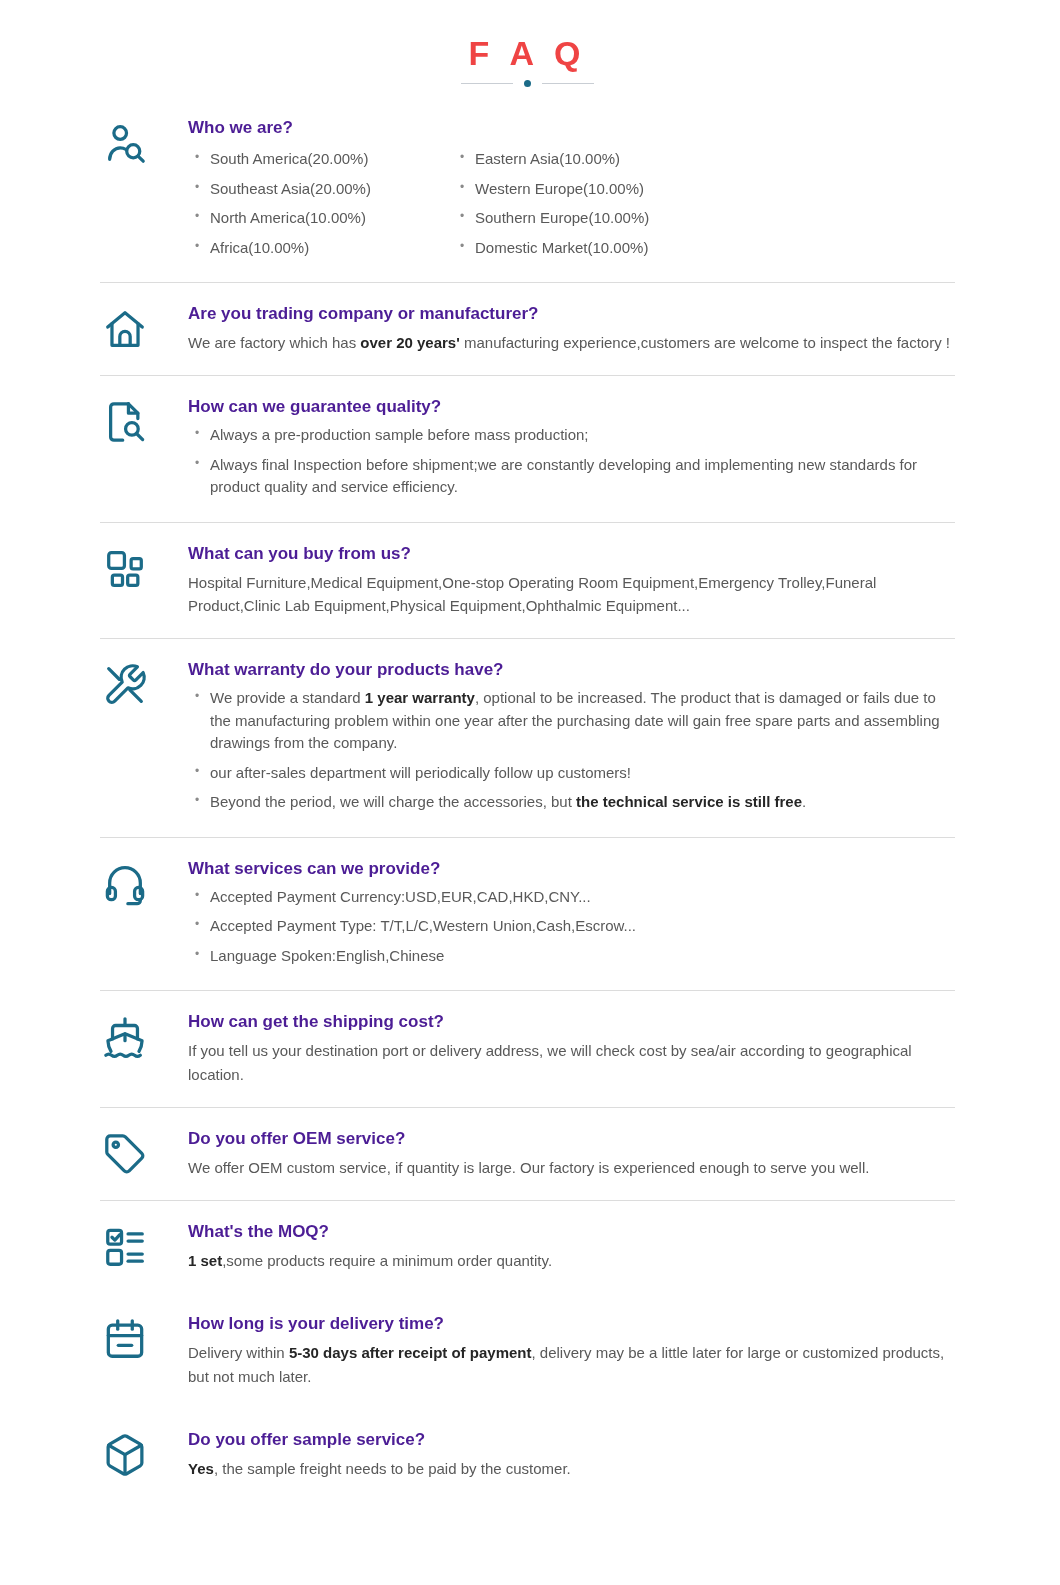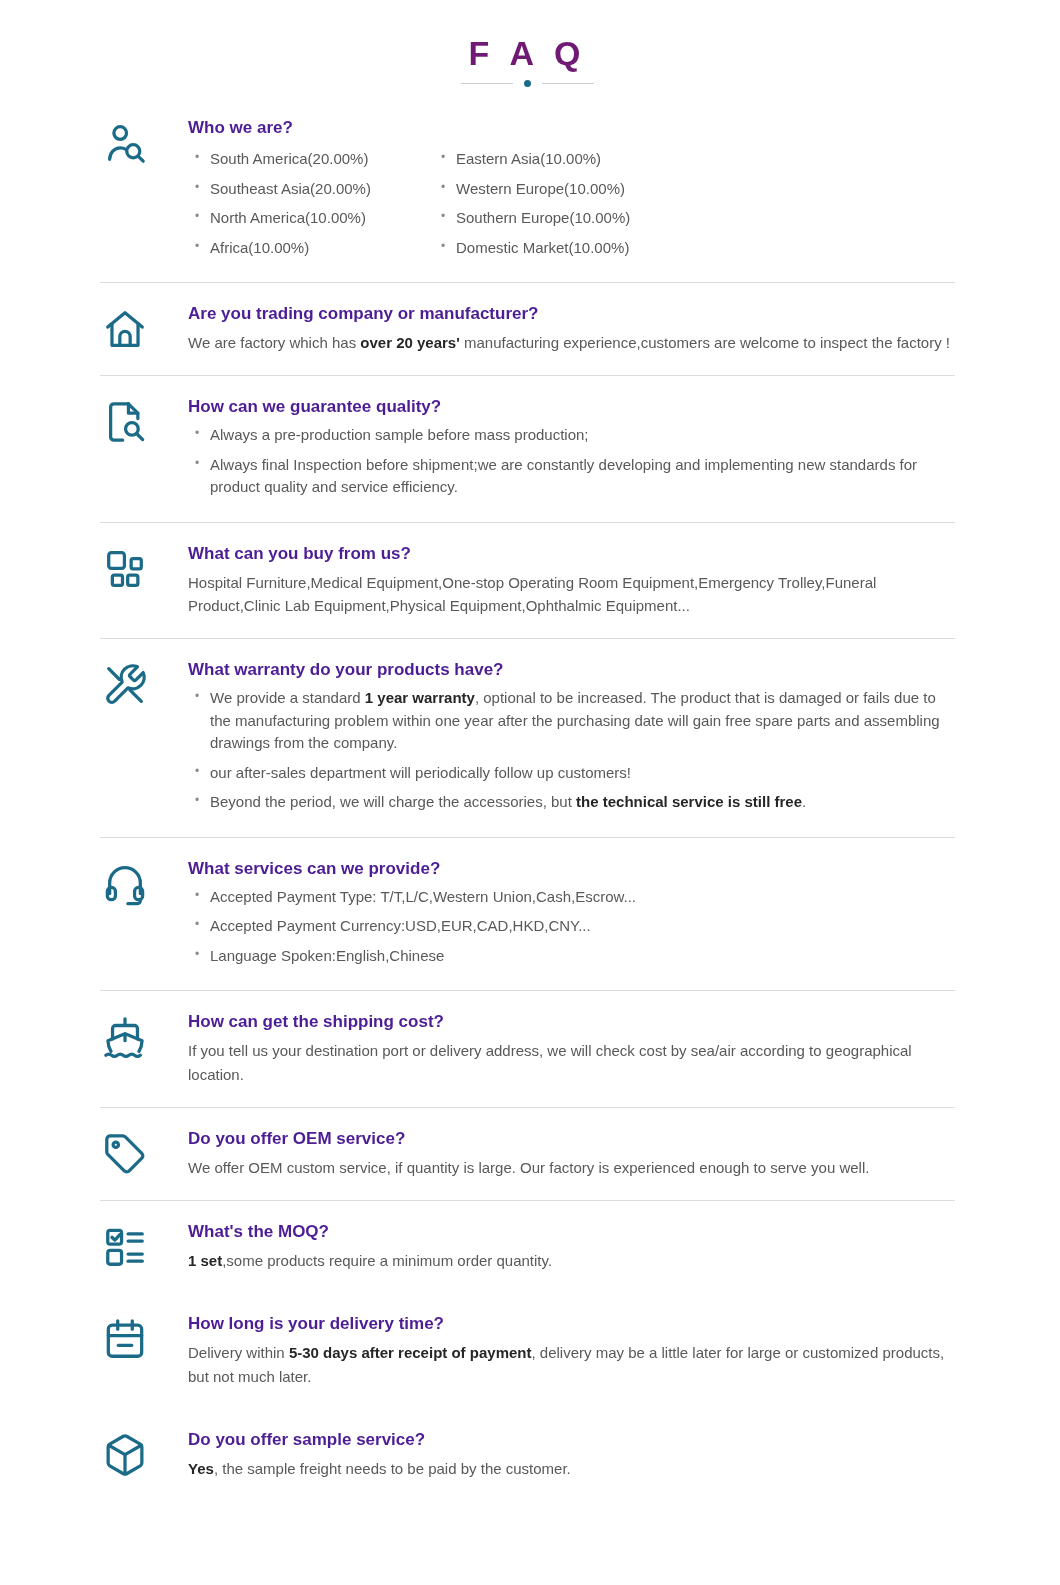--- a/index.html
+++ b/index.html
@@ -10,21 +10,21 @@
     background: #ffffff;
     color: #595959;
     font-family: "Liberation Sans", sans-serif;
   }
   .page { padding: 34px 105px 26px 100px; }
 
   
   .faq-header { text-align: center; margin-bottom: 10px; }
   .page-title {
     margin: 0;
-    color: #701a75;
+    color: #ef4444;
     font-size: 34px;
     font-weight: bold;
     letter-spacing: 6px;
   }
   .title-deco {
     display: flex;
     align-items: center;
     justify-content: center;
     gap: 11px;
     margin-top: 7px;
@@ -56,21 +56,21 @@
   }
   ul.bullets li::before {
     content: "\2022";
     position: absolute;
     left: 7px;
     top: 0;
     color: #8a8a8a;
     font-size: 12px;
     line-height: inherit;
   }
-  .bullets-2col { display: flex; }
+  .bullets-2col { display: flex; gap: 19px; }
   .bullets-2col ul.bullets:first-child { width: 246px; flex: 0 0 246px; }
   hr.divider { border: none; border-top: 1px solid #dcdcdc; margin: 0; }
 </style>
 </head>
 <body>
 
 <div class="page">
   <header class="faq-header">
     <h1 class="page-title">F A Q</h1>
     <div class="title-deco">
@@ -202,22 +202,22 @@
               <rect x="2.8" y="13.8" width="4.2" height="6.4" rx="2"></rect>
               <rect x="17" y="13.8" width="4.2" height="6.4" rx="2"></rect>
               <path d="M20 20.2v.4a1.7 1.7 0 0 1-1.7 1.7H13.5"></path>
             </svg>
           </span>
         </div>
         <div class="content">
           <h2 class="question">What services can we provide?</h2>
           <div class="answer">
             <ul class="bullets">
+              <li><span>Accepted Payment Currency:USD,EUR,CAD,HKD,CNY...</span></li>
               <li><span>Accepted Payment Type: T/T,L/C,Western Union,Cash,Escrow...</span></li>
-              <li><span>Accepted Payment Currency:USD,EUR,CAD,HKD,CNY...</span></li>
               <li><span>Language Spoken:English,Chinese</span></li>
             </ul>
           </div>
         </div>
       </section>
       <hr class="divider">
       <section class="faq-section">
         <div class="icon-col">
           <span class="icon">
             <svg viewBox="0 0 24 24" fill="none" stroke="currentColor" stroke-width="1.7" stroke-linecap="round" stroke-linejoin="round">

